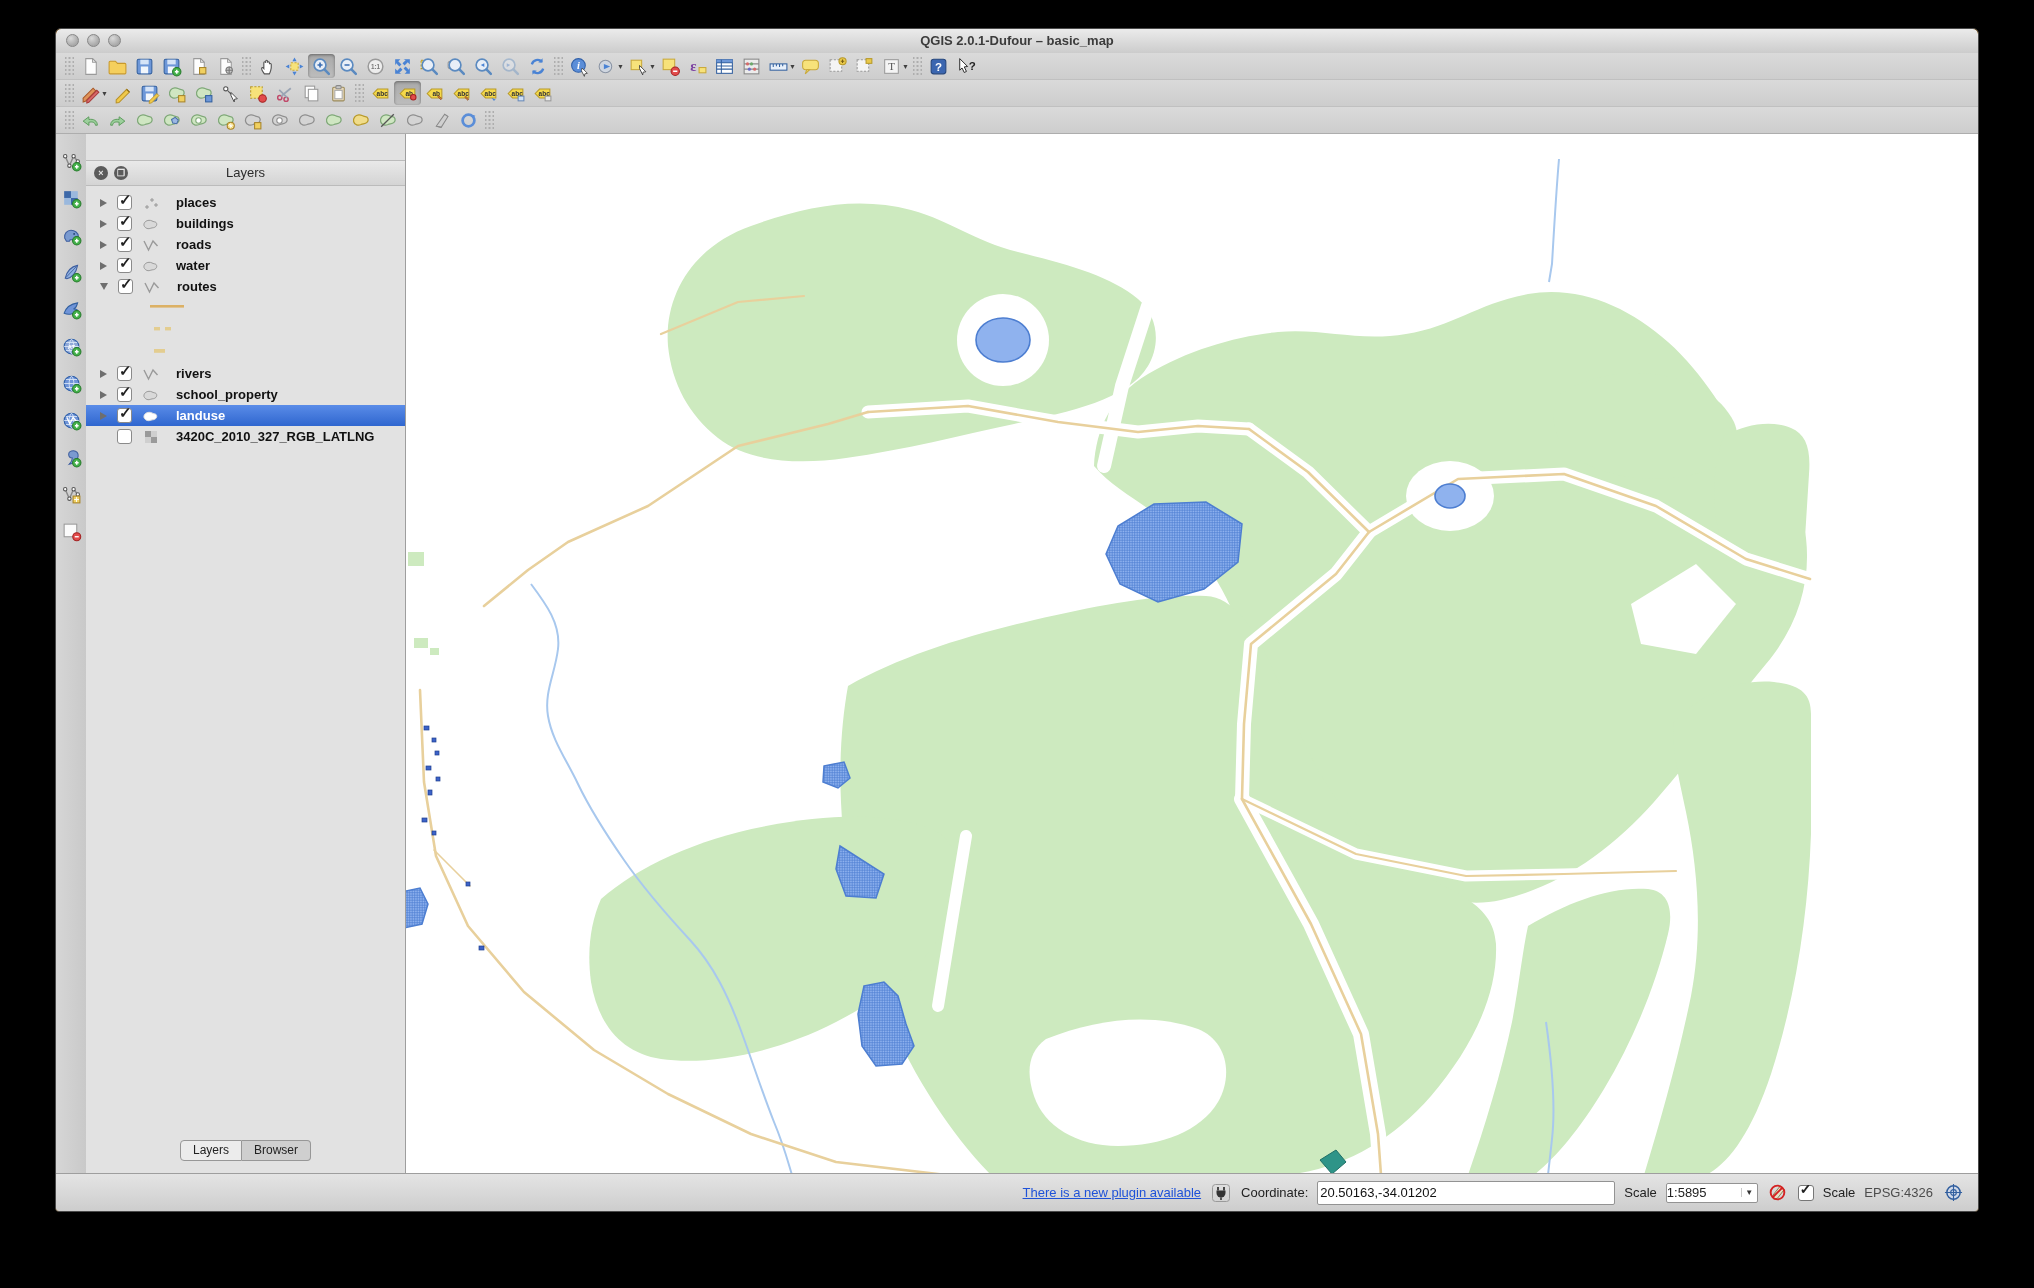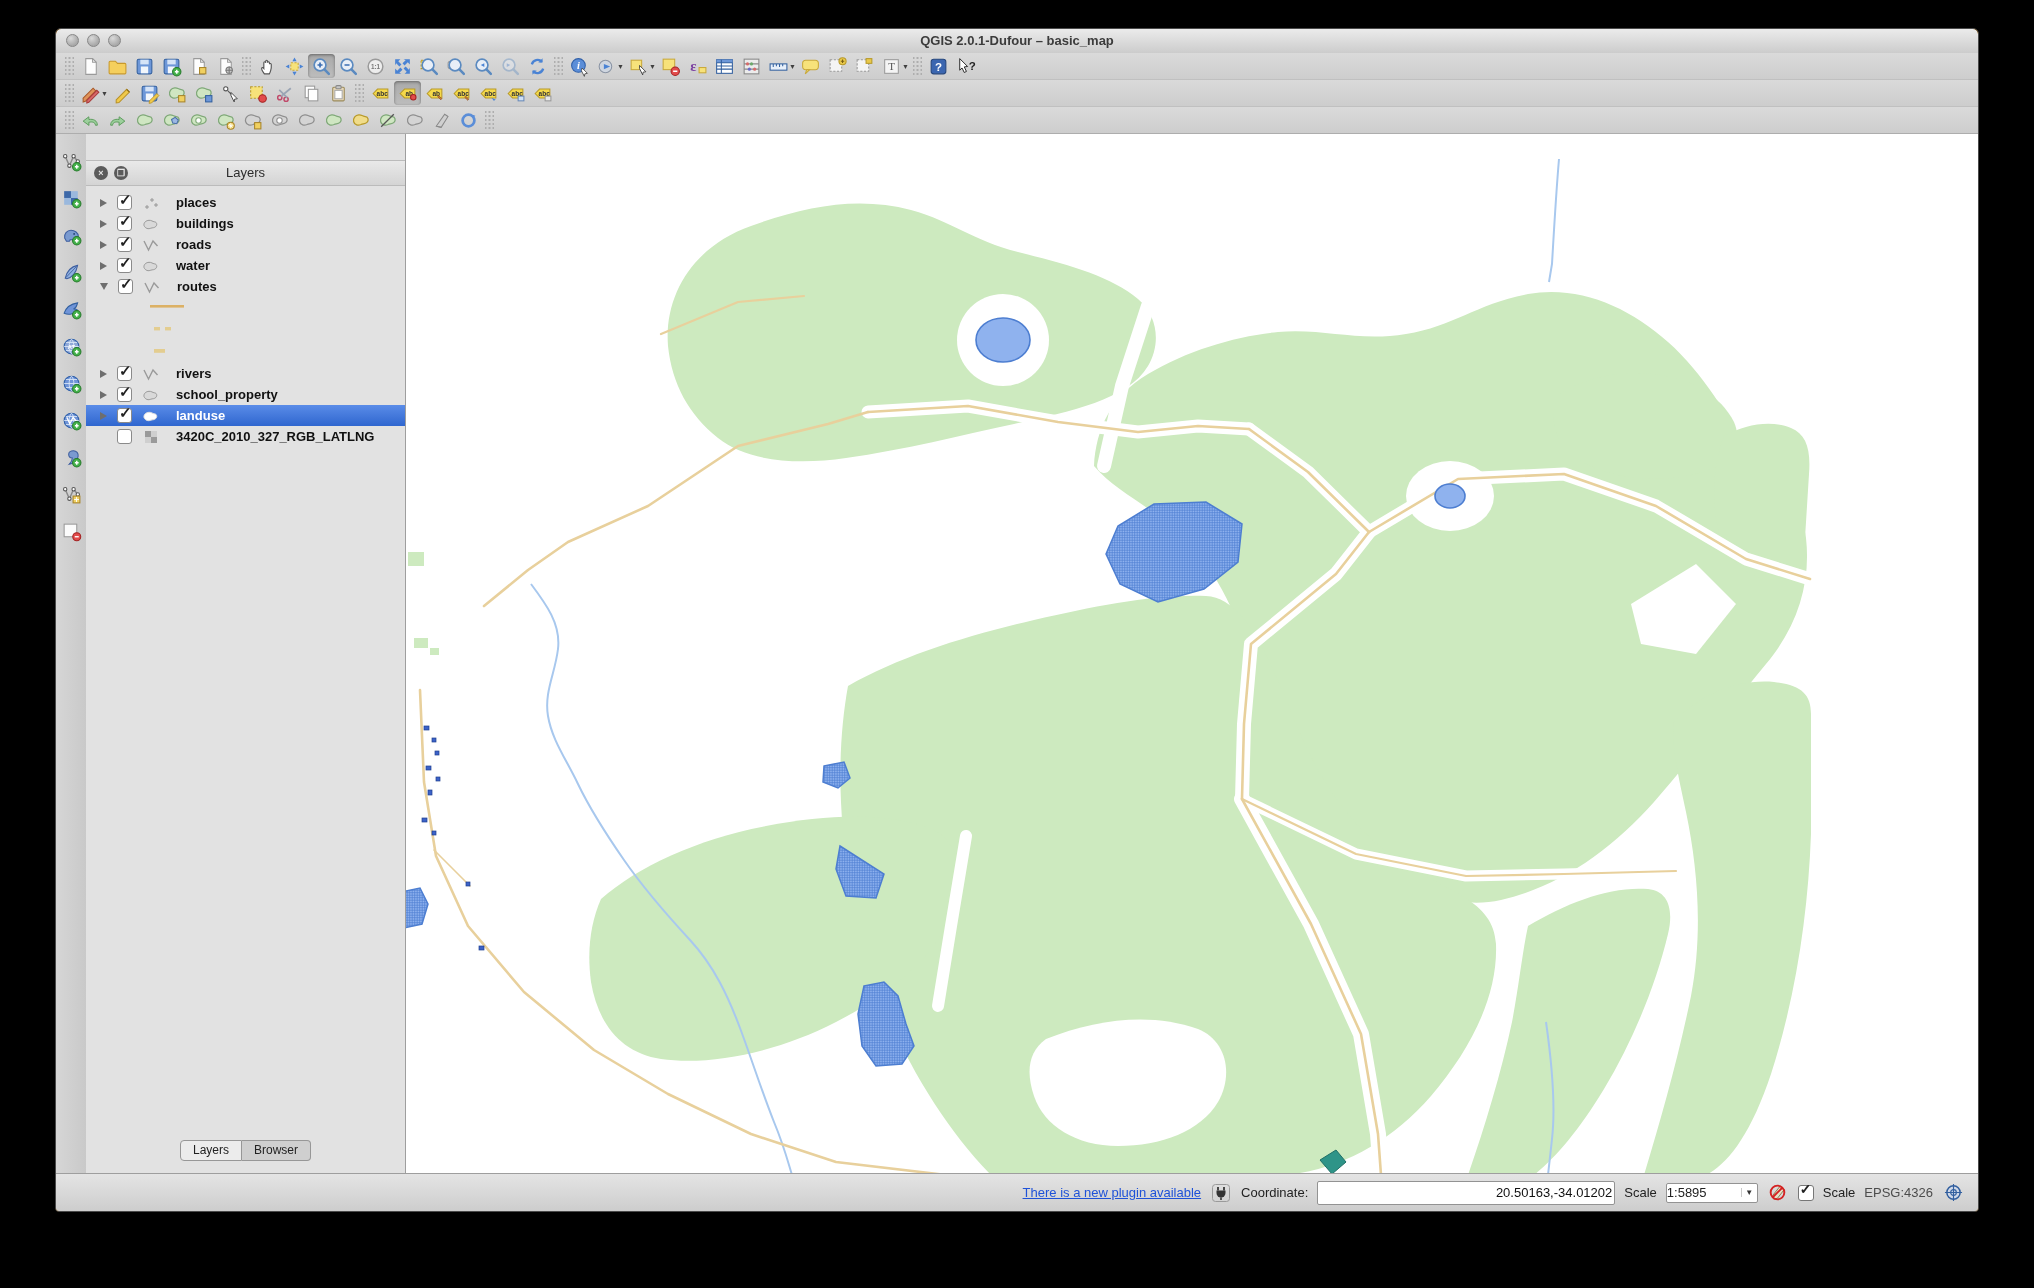--- a/index.html
+++ b/index.html
@@ -69,21 +69,21 @@
   
   .map-canvas{position:absolute;left:350px;top:0;right:0;bottom:0;background:#ffffff;overflow:hidden;}
   
   .status-bar{position:absolute;left:0;right:0;bottom:0;height:38px;
               background:linear-gradient(#e4e4e4,#cdcdcd);border-top:1px solid #9e9e9e;
               display:flex;align-items:center;justify-content:flex-end;gap:9px;
               padding-right:14px;box-sizing:border-box;font-size:13px;color:#222;}
   .plugin-link{color:#1f52d8;text-decoration:underline;margin-left:32px;}
   .sb-icon-btn{width:22px;height:22px;display:flex;align-items:center;justify-content:center;}
   .coord-input{width:292px;height:20px;background:#fff;border:1px solid #939393;border-radius:2px;
-               text-align:right;font-size:13px;color:#111;font-family:"Liberation Sans",sans-serif;}
+               text-align:left;font-size:13px;color:#111;font-family:"Liberation Sans",sans-serif;}
   .scale-combo{width:92px;height:20px;background:#fff;border:1px solid #939393;border-radius:2px;
                display:flex;align-items:center;box-sizing:border-box;}
   .scale-combo .val{flex:1;font-size:13px;}
   .scale-combo .dd{width:15px;text-align:center;font-size:8px;color:#333;border-left:1px solid #c9c9c9;}
   .sb-checkbox{width:14px;height:14px;background:#fff;border:1px solid #777;border-radius:3px;position:relative;}
   .sb-checkbox .mark{position:absolute;left:1px;top:-5px;font-size:14px;font-weight:bold;color:#222;}
   .epsg{color:#4c4c4c;}
 </style>
 </head>
 <body>

